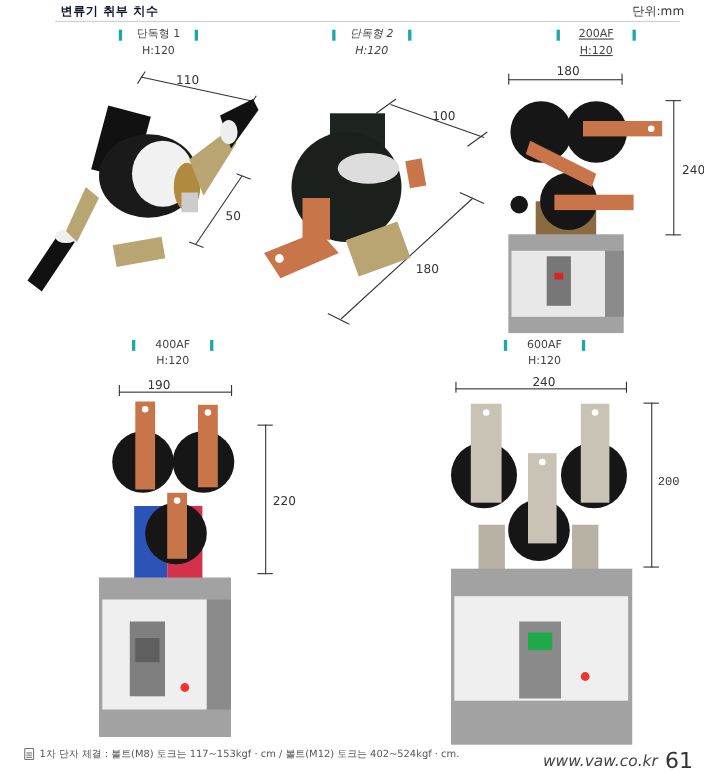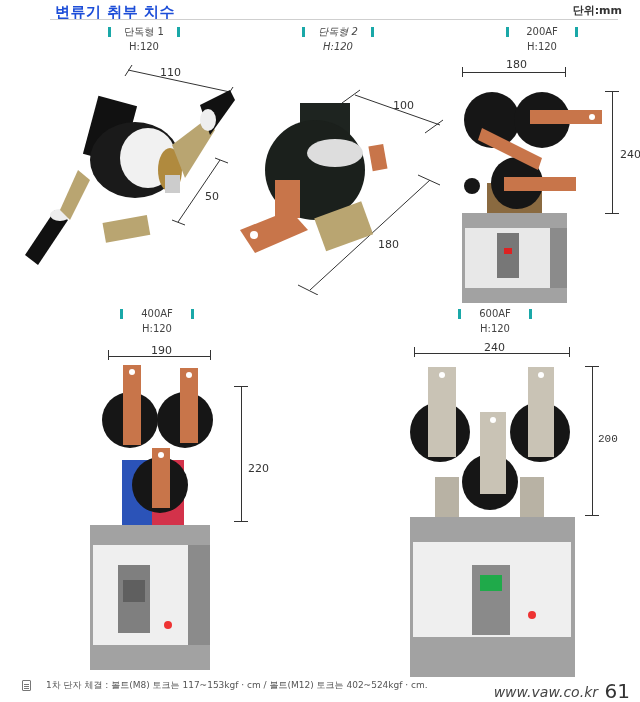--- a/index.html
+++ b/index.html
@@ -1,35 +1,35 @@
 <!DOCTYPE html>
 <html><head>
 <meta charset="utf-8">
 <style>
   * { box-sizing: border-box; margin: 0; padding: 0; }
   html, body { width: 640px; height: 702px; background: #ffffff; overflow: hidden; }
   body { font-family: "DejaVu Sans", "Liberation Sans", sans-serif; color: #444; position: relative; }
 
-  .page-title { position: absolute; left: 55px; top: 3px; font-size: 15px; font-weight: bold; color: #1d4ed8; letter-spacing: 0.5px; }
-  .unit { position: absolute; right: 18px; top: 3px; font-size: 11px; color: #333; font-weight: bold; }
+  .page-title { position: absolute; left: 55px; top: 3px; font-size: 11px; font-weight: bold; color: #0f172a; letter-spacing: 0.5px; }
+  .unit { position: absolute; right: 18px; top: 3px; font-size: 11px; color: #333; }
   .header-rule { position: absolute; left: 50px; right: 22px; top: 19px; height: 1px; background: #cfcfcf; }
 
   .label { position: absolute; text-align: center; font-size: 10px; color: #444; line-height: 15px; }
   .label .bar { display: inline-block; width: 3px; height: 10px; background: #1aa8a8; vertical-align: middle; }
   .label .name-row { display: flex; align-items: center; justify-content: space-between; }
   .label .name-row span.t { flex: 1; }
 
   .dim { position: absolute; font-size: 11px; color: #333; }
   .hline { position: absolute; height: 1px; background: #333; }
   .vline { position: absolute; width: 1px; background: #333; }
   .tick-v { position: absolute; width: 1px; height: 10px; background: #333; }
   .tick-h { position: absolute; height: 1px; width: 14px; background: #333; }
 
   .product { position: absolute; }
-  .footer-note { position: absolute; left: 22px; top: 679px; font-size: 9px; color: #555; display: flex; align-items: center; gap: 15px; }
+  .footer-note { position: absolute; left: 22px; top: 679px; font-size: 9px; color: #555; display: flex; align-items: center; gap: 5px; }
   .footer-note .doc-icon { width: 9px; height: 11px; border: 1px solid #777; border-radius: 1px; position: relative; }
   .footer-note .doc-icon::before { content: ""; position: absolute; left: 1px; right: 1px; top: 3px; height: 1px; background: #777; box-shadow: 0 2px 0 #777, 0 4px 0 #777; }
   .site { position: absolute; right: 42px; top: 684px; font-size: 14px; color: #444; font-style: italic; }
   .page-num { position: absolute; right: 10px; top: 679px; font-size: 20px; color: #333; }
 </style>
 </head>
 <body>
 
 <div class="page-title">변류기 취부 치수</div>
 <div class="unit">단위:mm</div>
@@ -44,21 +44,21 @@
   <div>H:120</div>
 </div>
 <div class="label" style="left:302px; top:24px; width:72px;font-style:italic;">
   <div class="name-row">
       <span class="bar"></span>
       <span class="t">단독형 2</span>
       <span class="bar"></span>
     </div>
   <div>H:120</div>
 </div>
-<div class="label" style="left:506px; top:24px; width:72px;">
+<div class="label" style="left:506px; top:24px; width:72px;text-decoration:underline;">
   <div class="name-row">
       <span class="bar"></span>
       <span class="t">200AF</span>
       <span class="bar"></span>
     </div>
   <div>H:120</div>
 </div>
 <div class="label" style="left:120px; top:306px; width:74px;">
   <div class="name-row">
       <span class="bar"></span>
@@ -139,25 +139,25 @@
   <rect x="0" y="125" width="105" height="90" fill="#a2a2a2"></rect>
   <rect x="3" y="140" width="85" height="60" fill="#e8e8e8"></rect>
   <rect x="35" y="145" width="22" height="45" fill="#777"></rect>
   <rect x="42" y="160" width="8" height="6" fill="#d22"></rect>
   <rect x="88" y="140" width="17" height="60" fill="#8b8b8b"></rect>
 </svg>
 
 <div class="hline" style="left:108px; top:356px; width:103px;"></div>
 <div class="tick-v" style="left:108px; top:350px;"></div>
 <div class="tick-v" style="left:210px; top:350px;"></div>
-<div class="dim" style="left:151px; top:344px;text-align:right;">190</div>
+<div class="dim" style="left:134px; top:344px;text-align:right;">190</div>
 <div class="vline" style="left:241px; top:386px; height:136px;"></div>
 <div class="tick-h" style="left:234px; top:386px;"></div>
 <div class="tick-h" style="left:234px; top:521px;"></div>
-<div class="dim" style="left:248px; top:449px;margin-top:13px;">220</div>
+<div class="dim" style="left:248px; top:449px;">220</div>
 <svg class="product" style="left:90px; top:360px;" width="130" height="310" viewBox="0 0 130 310">
   <rect x="32" y="100" width="30" height="80" fill="#2b53b8"></rect>
   <rect x="62" y="100" width="32" height="80" fill="#d3324a"></rect>
   <circle cx="40" cy="60" r="28" fill="#161616"></circle>
   <circle cx="95" cy="60" r="28" fill="#161616"></circle>
   <circle cx="70" cy="125" r="28" fill="#161616"></circle>
   <rect x="33" y="5" width="18" height="80" fill="#c8754a"></rect>
   <rect x="90" y="8" width="18" height="75" fill="#c8754a"></rect>
   <rect x="62" y="88" width="18" height="60" fill="#c8754a"></rect>
   <circle cx="42" cy="12" r="3" fill="#fff"></circle>

